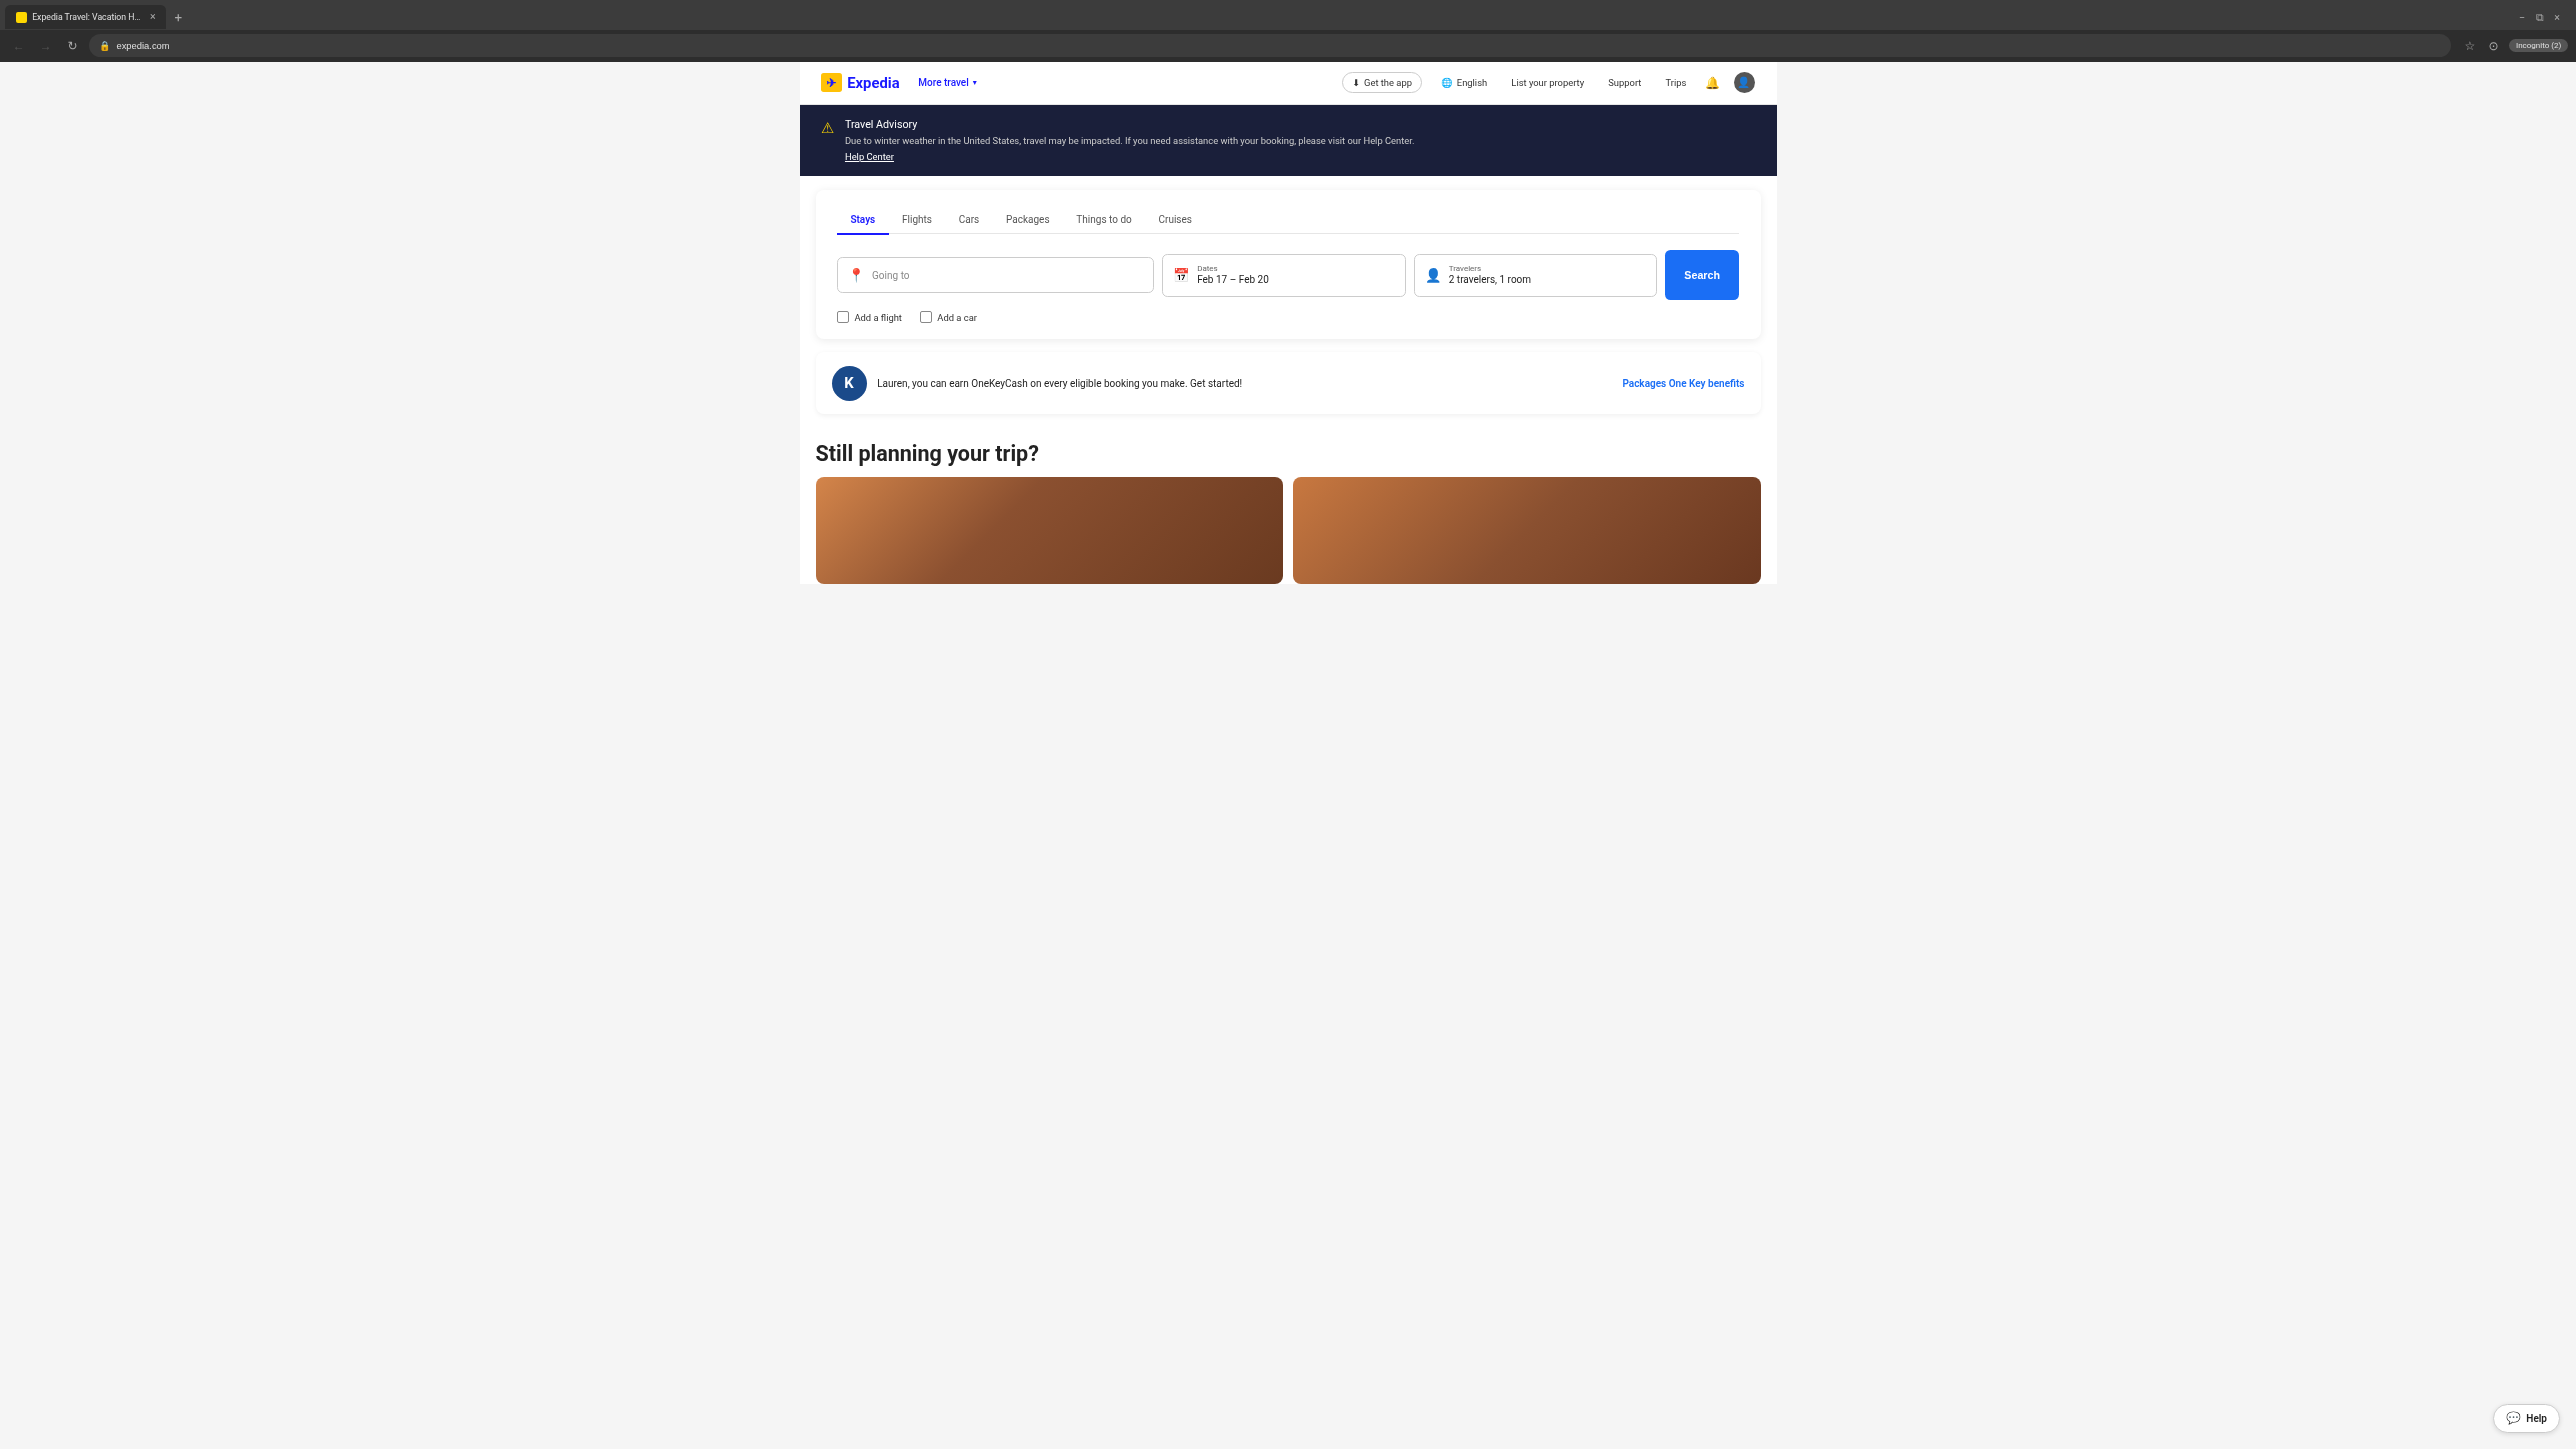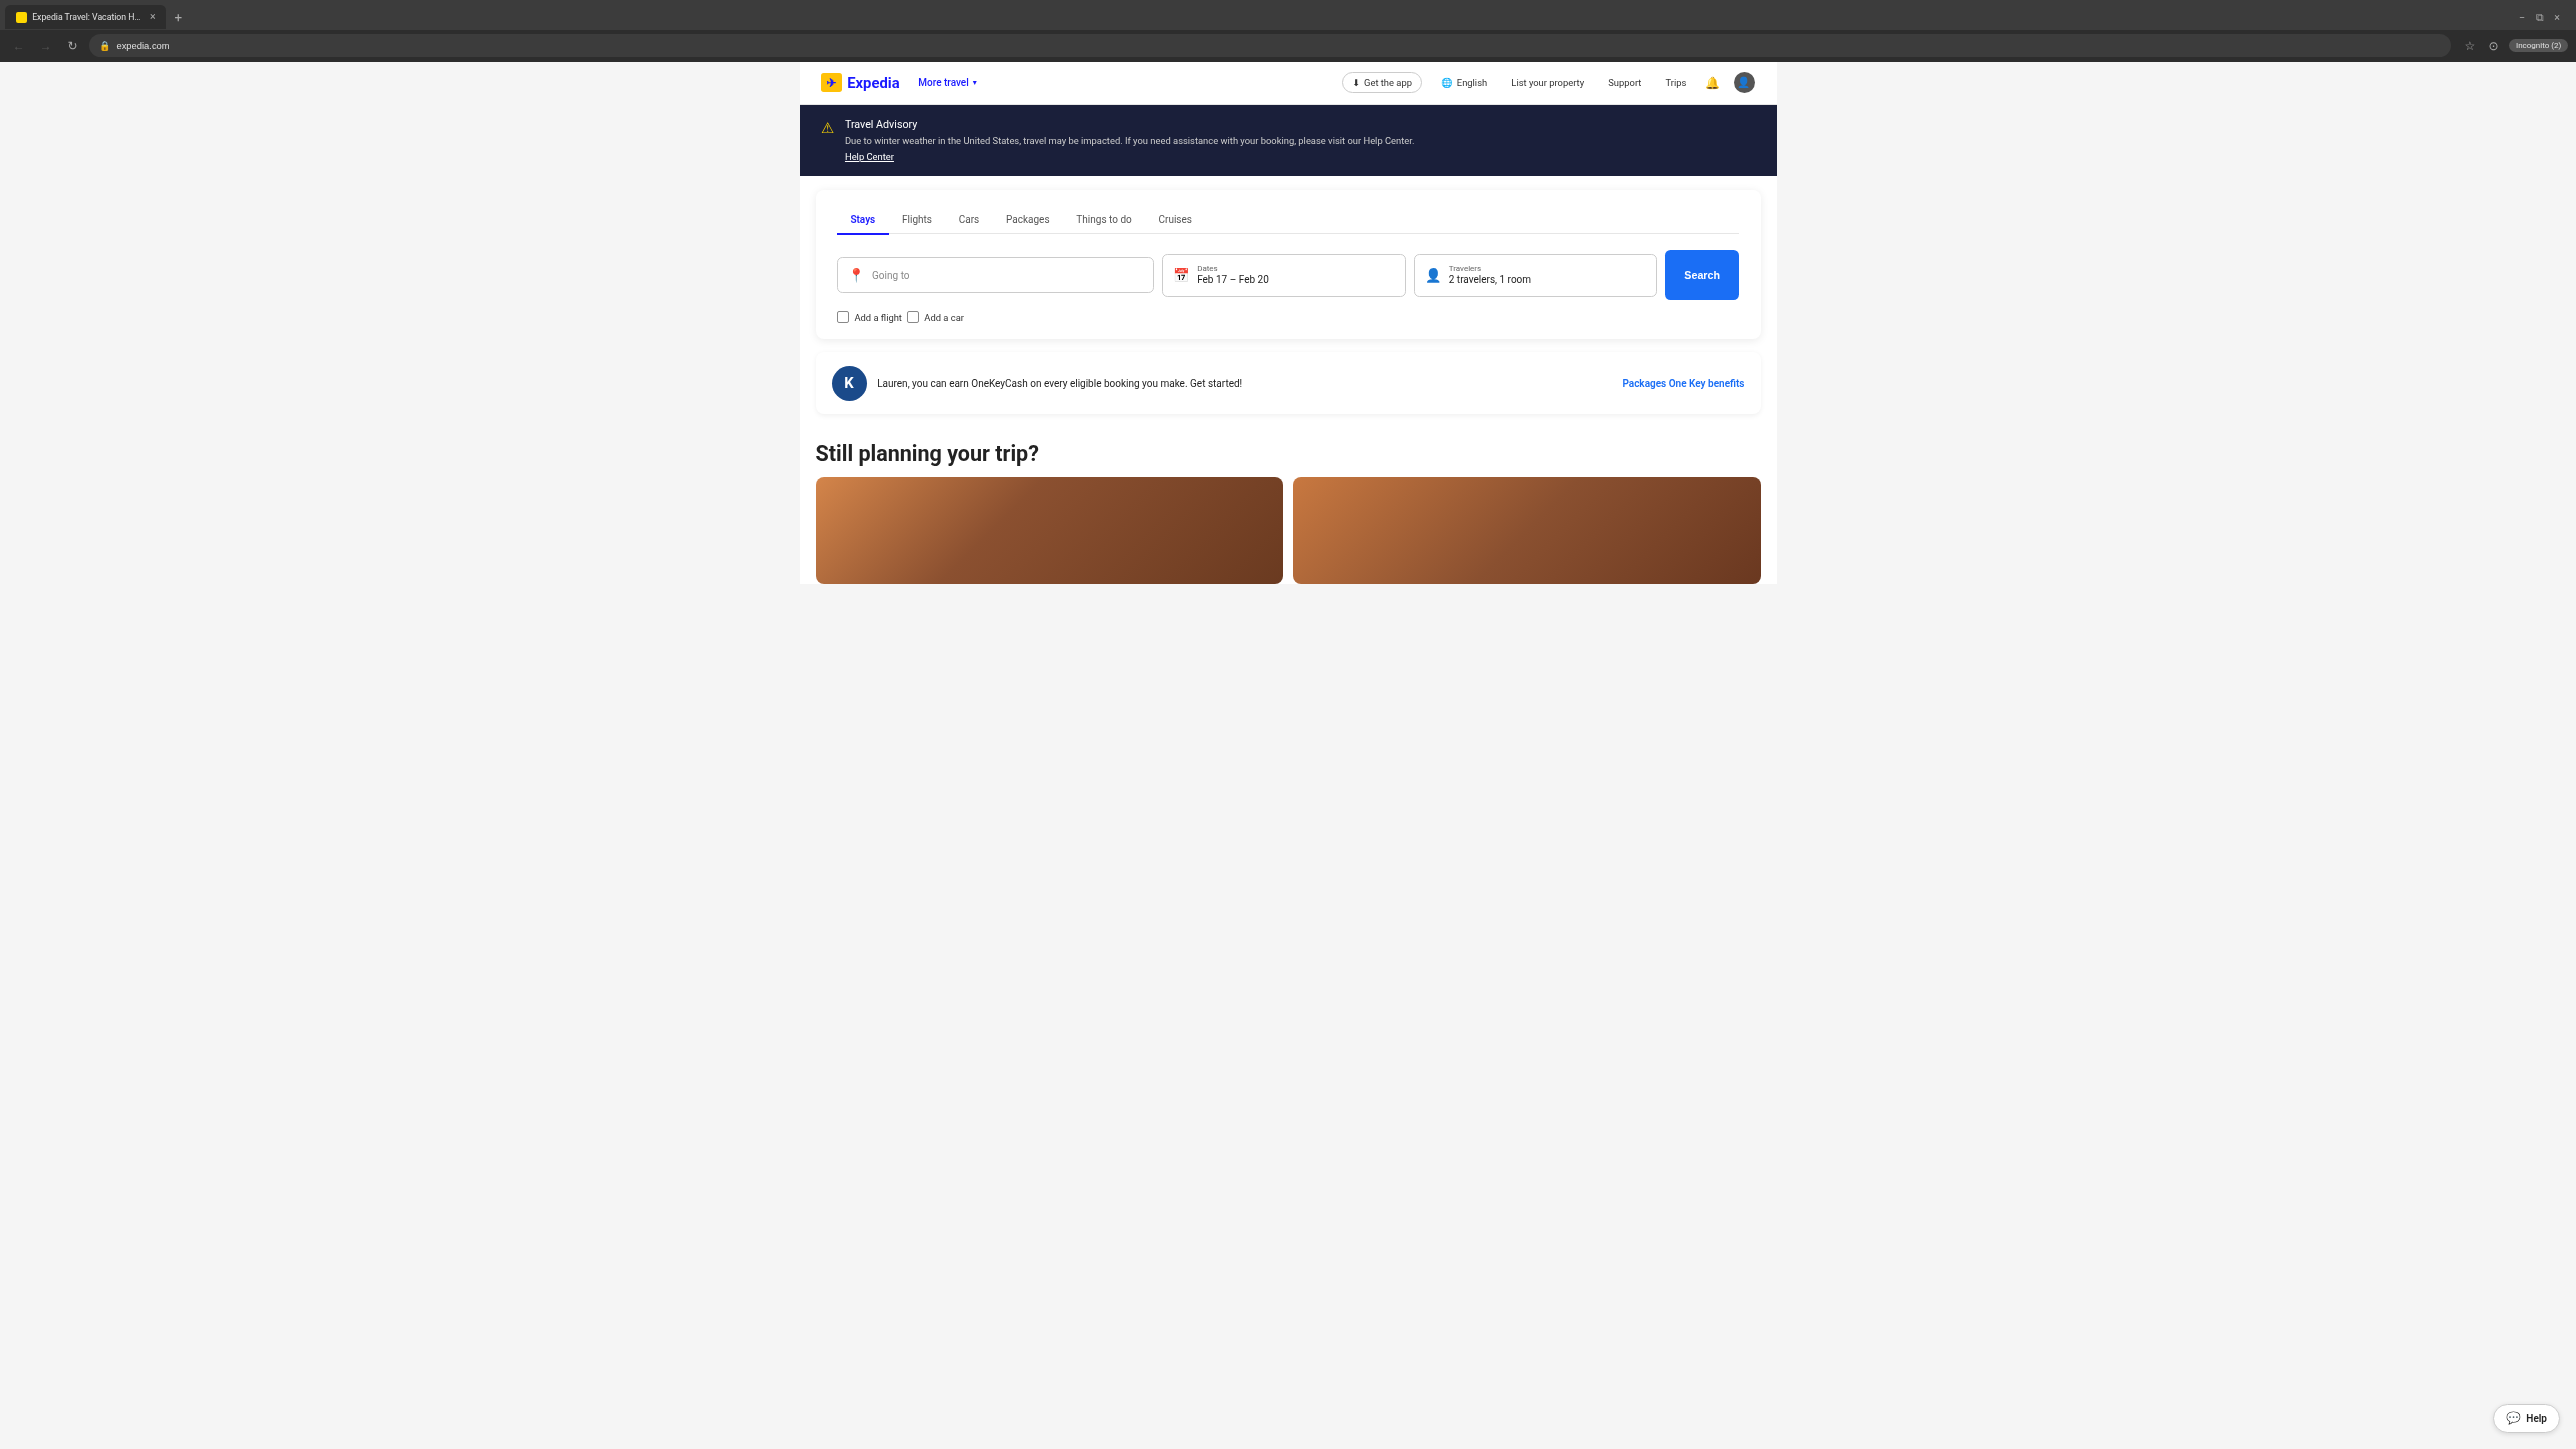--- a/index.html
+++ b/index.html
@@ -56,21 +56,21 @@
     .search-form { display: flex; gap: 8px; align-items: center; }
     .search-input-group { flex: 1; display: flex; align-items: center; gap: 6.7px; border: 0.7px solid #ccc; border-radius: 5.4px; padding: 9.4px 10.7px; cursor: pointer; background: white; }
     .search-input-group .input-icon { color: #555; font-size: 13.4px; flex-shrink: 0; }
     .search-input-group .input-content { flex: 1; }
     .search-input-group .input-label { font-size: 8px; color: #666; display: block; }
     .search-input-group .input-value { font-size: 10px; color: #222; }
     .search-input-group .input-placeholder { font-size: 10px; color: #888; }
     .search-btn { background: #1a6ef5; color: white; border: none; border-radius: 5.4px; padding: 19px 19px; font-size: 10.7px; font-weight: 600; cursor: pointer; white-space: nowrap; }
 
     
-    .search-options { display: flex; gap: 5px; margin-top: 10.7px; align-items: center; }
+    .search-options { display: flex; gap: 18px; margin-top: 10.7px; align-items: center; }
     .checkbox-option { display: flex; align-items: center; gap: 5.4px; cursor: pointer; font-size: 9.4px; color: #333; }
     .checkbox-box { width: 12px; height: 12px; border: 1.3px solid #888; border-radius: 2px; display: flex; align-items: center; justify-content: center; flex-shrink: 0; }
 
     
     .onekey-banner { background: white; margin: 10.7px 16px; border-radius: 8px; padding: 13.4px 16px; box-shadow: 0 1.3px 5.4px rgba(0,0,0,0.06); display: flex; align-items: center; gap: 10.7px; }
     .onekey-avatar { width: 35px; height: 35px; background: #1a4a8a; border-radius: 50%; display: flex; align-items: center; justify-content: center; color: white; font-size: 14.8px; font-weight: bold; flex-shrink: 0; }
     .onekey-text { flex: 1; font-size: 10px; color: #222; }
     .onekey-link { color: #1a6ef5; font-size: 10px; font-weight: 600; cursor: pointer; white-space: nowrap; text-decoration: none; }
 
     

